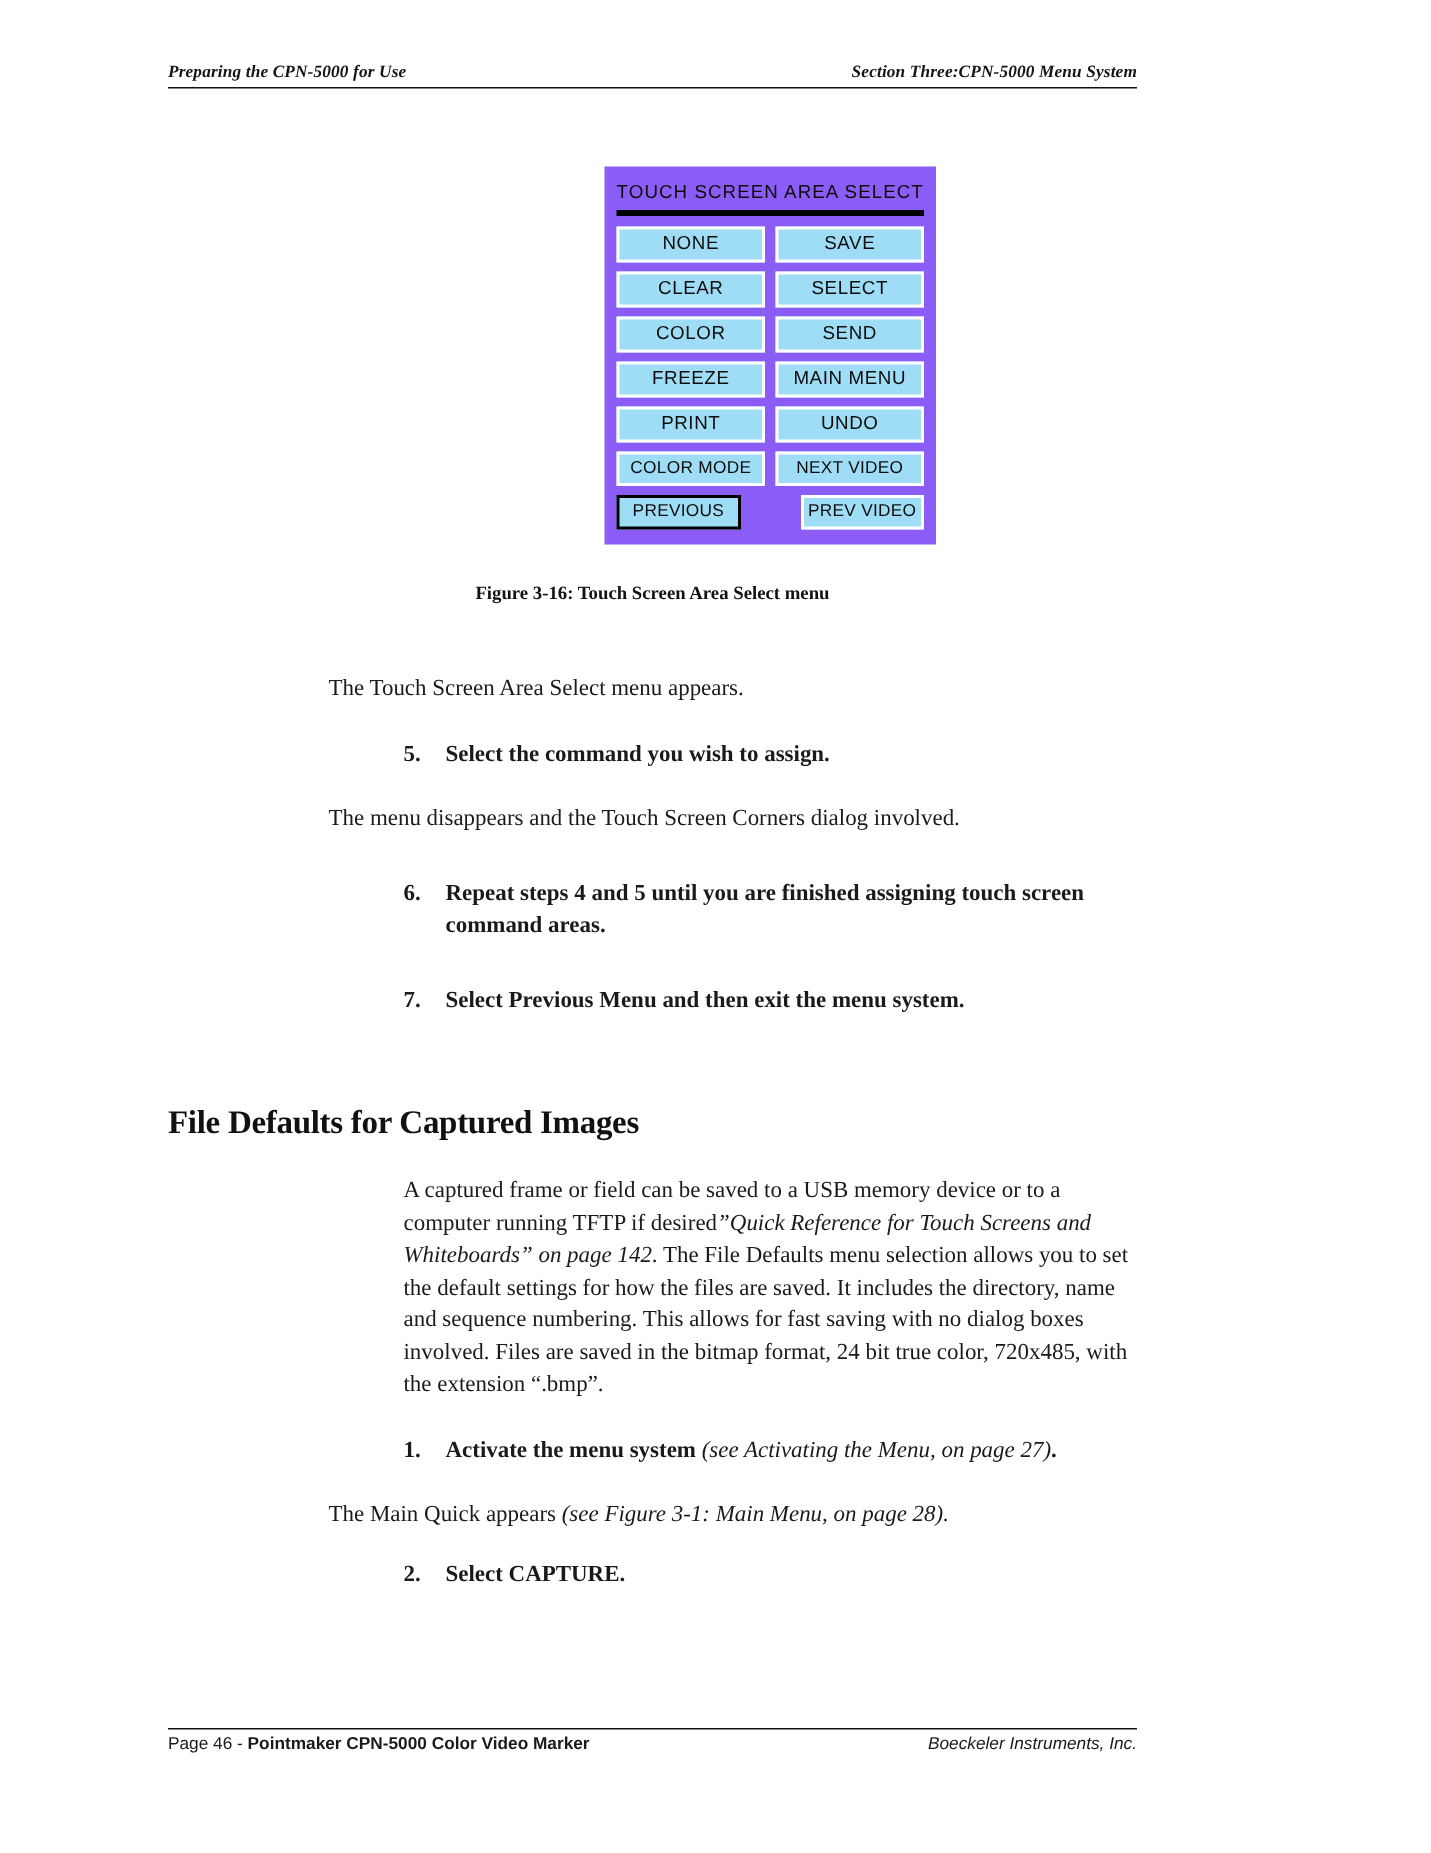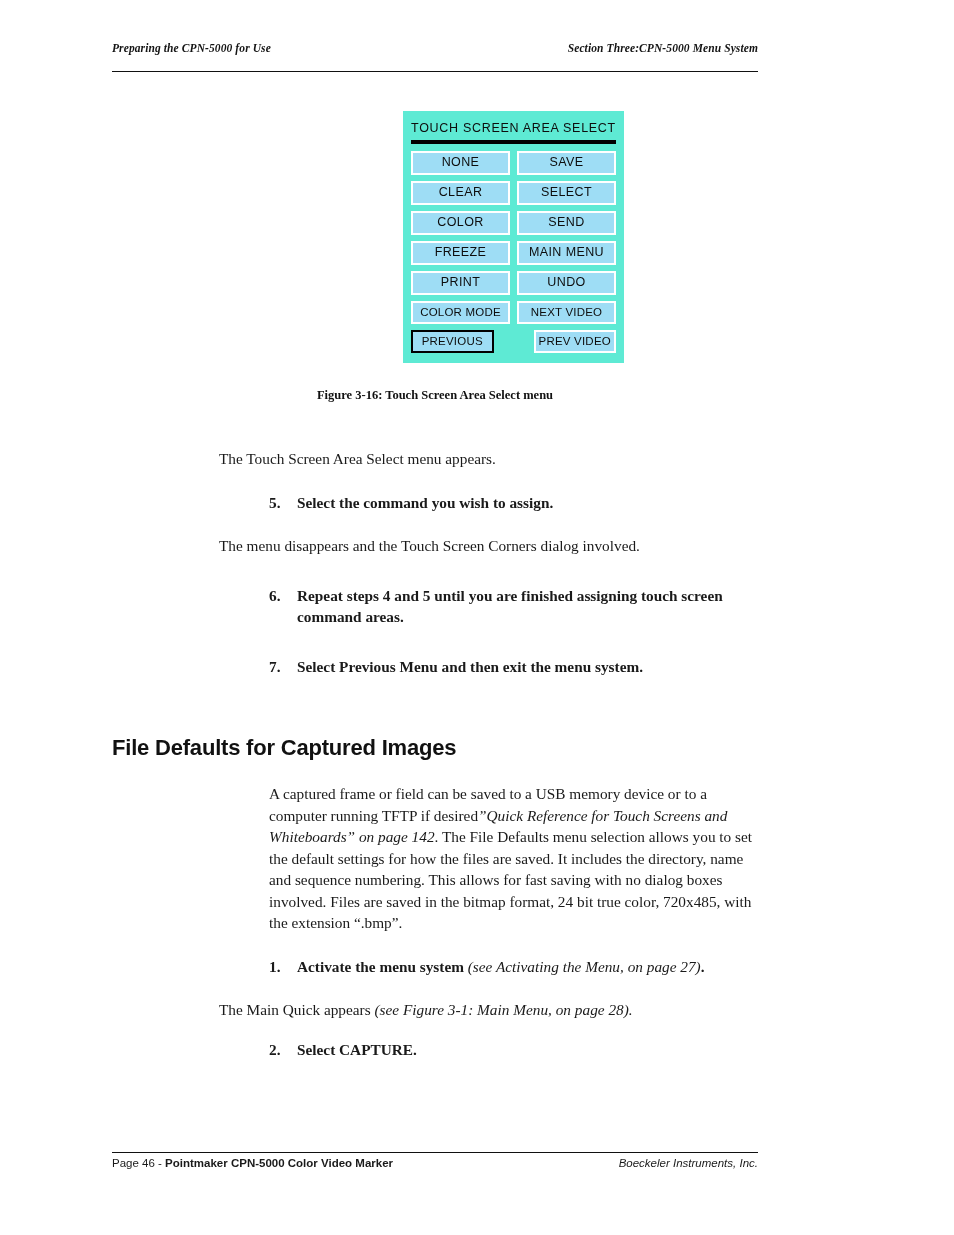--- a/index.html
+++ b/index.html
@@ -19,41 +19,41 @@
   
   #page-header {
     position: absolute;
     left: 112px;
     top: 42px;
     width: 646px;
     display: flex;
     justify-content: space-between;
     align-items: flex-end;
     border-bottom: 1.6px solid #111;
-    padding-bottom: 17px;
+    padding-bottom: 4px;
   }
   #page-header .hdr-text {
     font-family: "Liberation Serif", serif;
     font-weight: bold;
     font-style: italic;
     font-size: 11.5px;
     letter-spacing: 0.1px;
     color: #141414;
     white-space: nowrap;
   }
 
   
   #figure-block {
     position: absolute;
     left: 403px;
     top: 111px;
     width: 221px;
   }
   #menu-panel {
-    background: #5eead4;
+    background: #8b5cf6;
     padding: 6px 8px 10px 8px;
     box-sizing: border-box;
     width: 221px;
   }
   #menu-title {
     text-align: center;
     font-family: "Liberation Sans", sans-serif;
     font-size: 12.5px;
     letter-spacing: 0.7px;
     color: #0d0d0d;
@@ -144,21 +144,21 @@
   .para .note {
     font-weight: normal;
     font-style: italic;
   }
   .gap-s { height: 18px; }
   .gap-m { height: 22px; }
   .gap-l { height: 28px; }
 
   h2#section-heading {
     margin: 0;
-    font-family: Liberation Sans, sans-serif;
+    font-family: Liberation Serif, serif;
     font-size: 22px;
     font-weight: bold;
     letter-spacing: -0.2px;
     color: #111;
   }
   .para cite { font-style: italic; }
 
   
   #page-footer {
     position: absolute;

